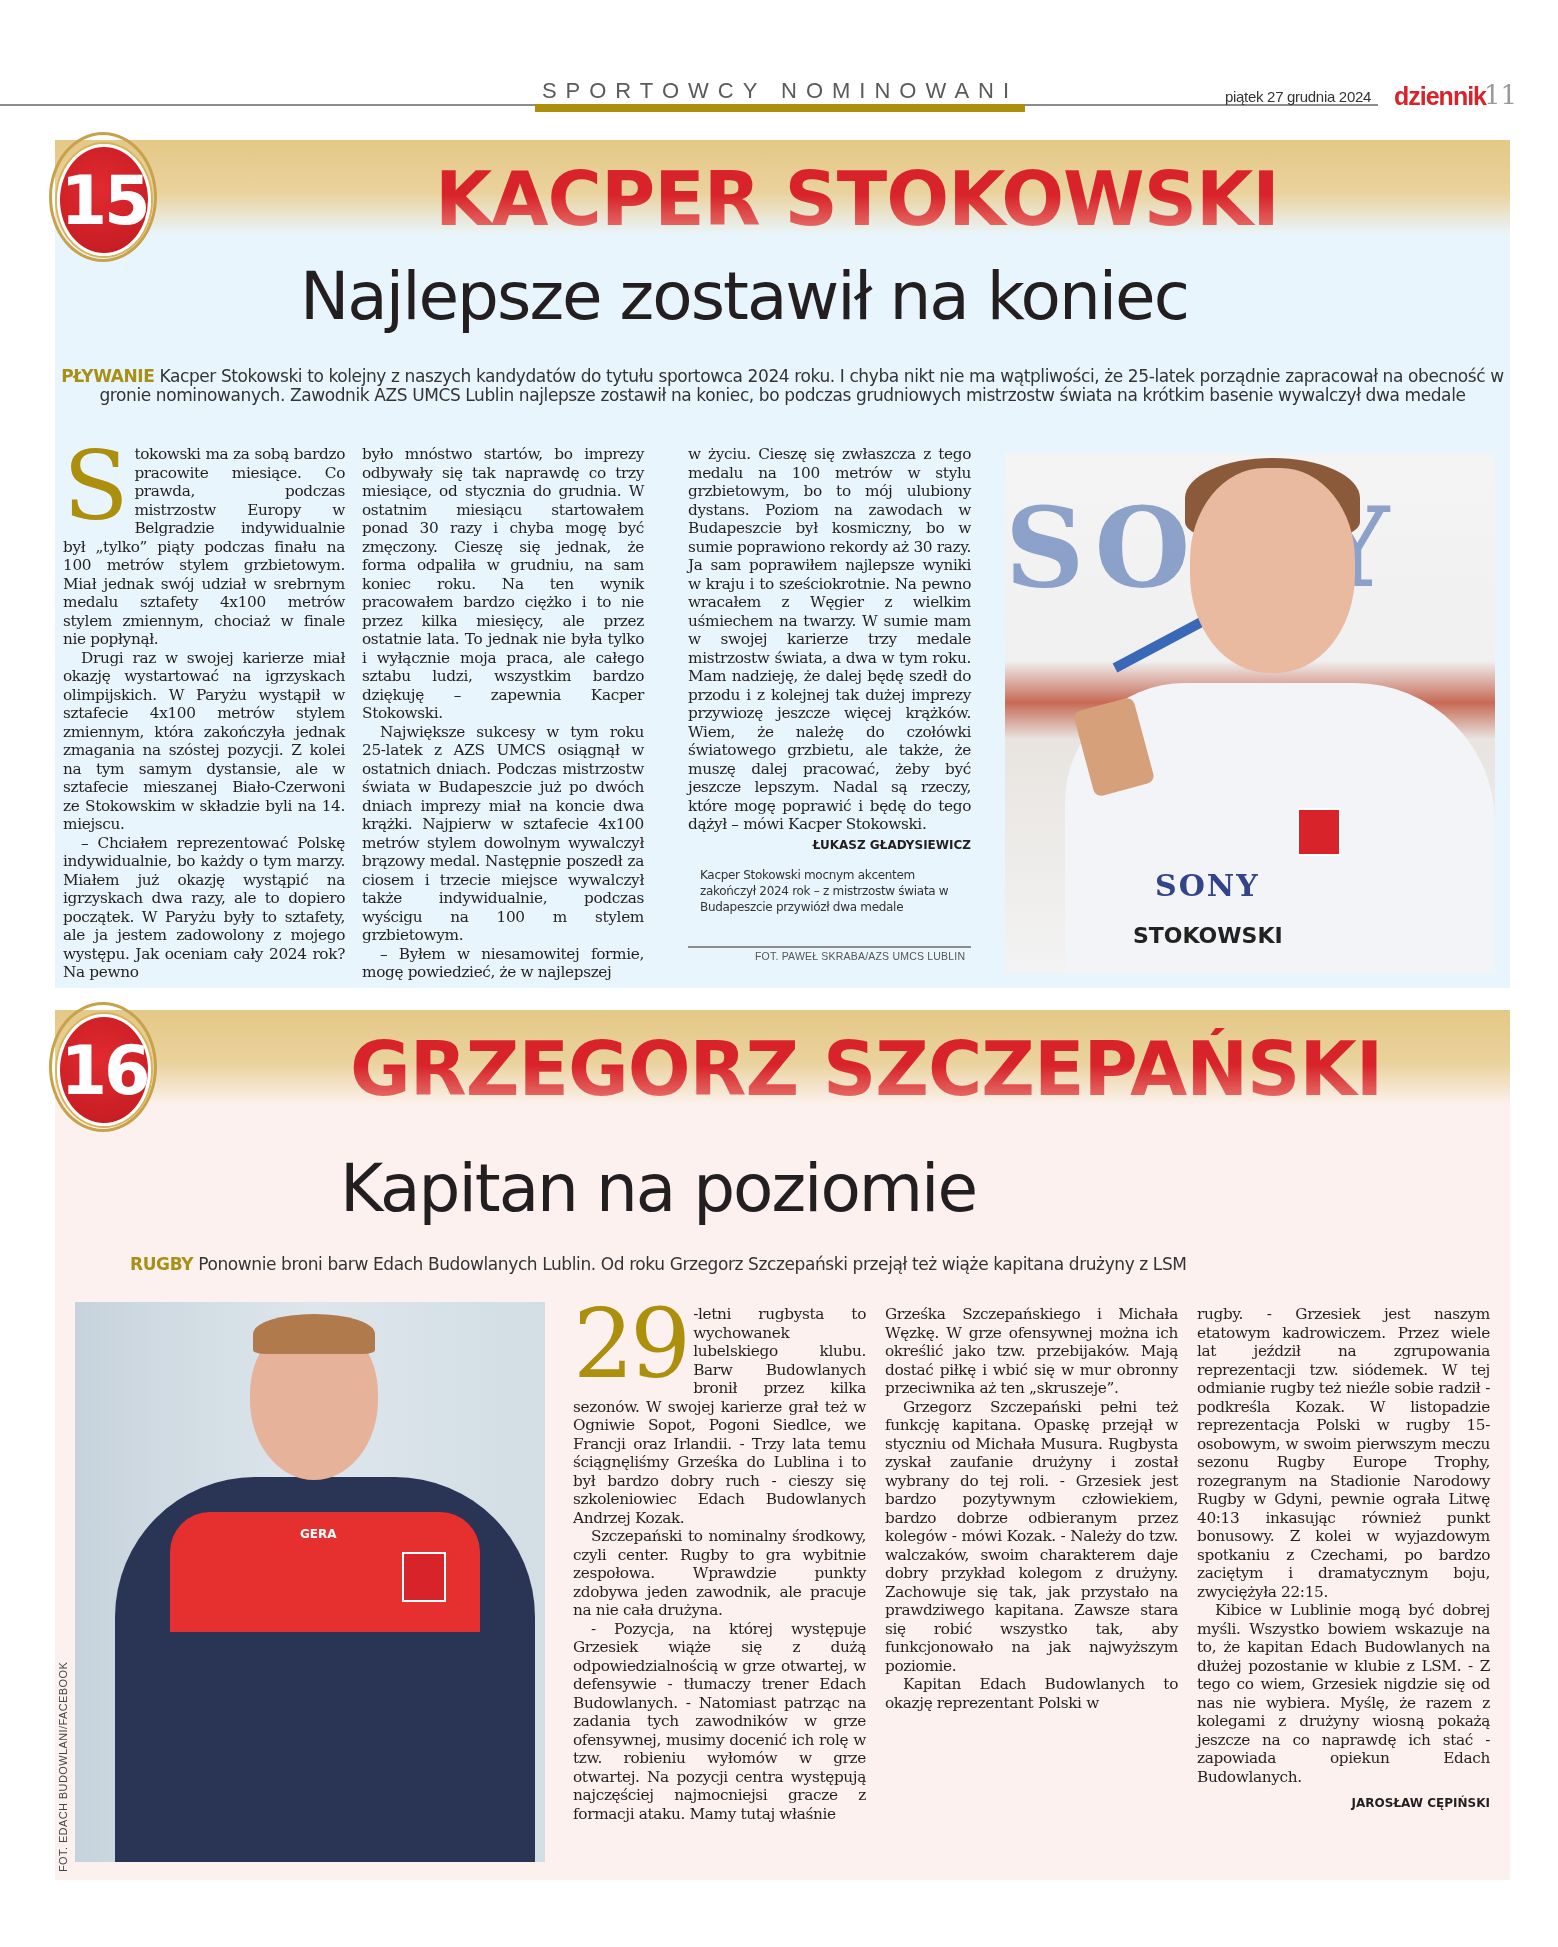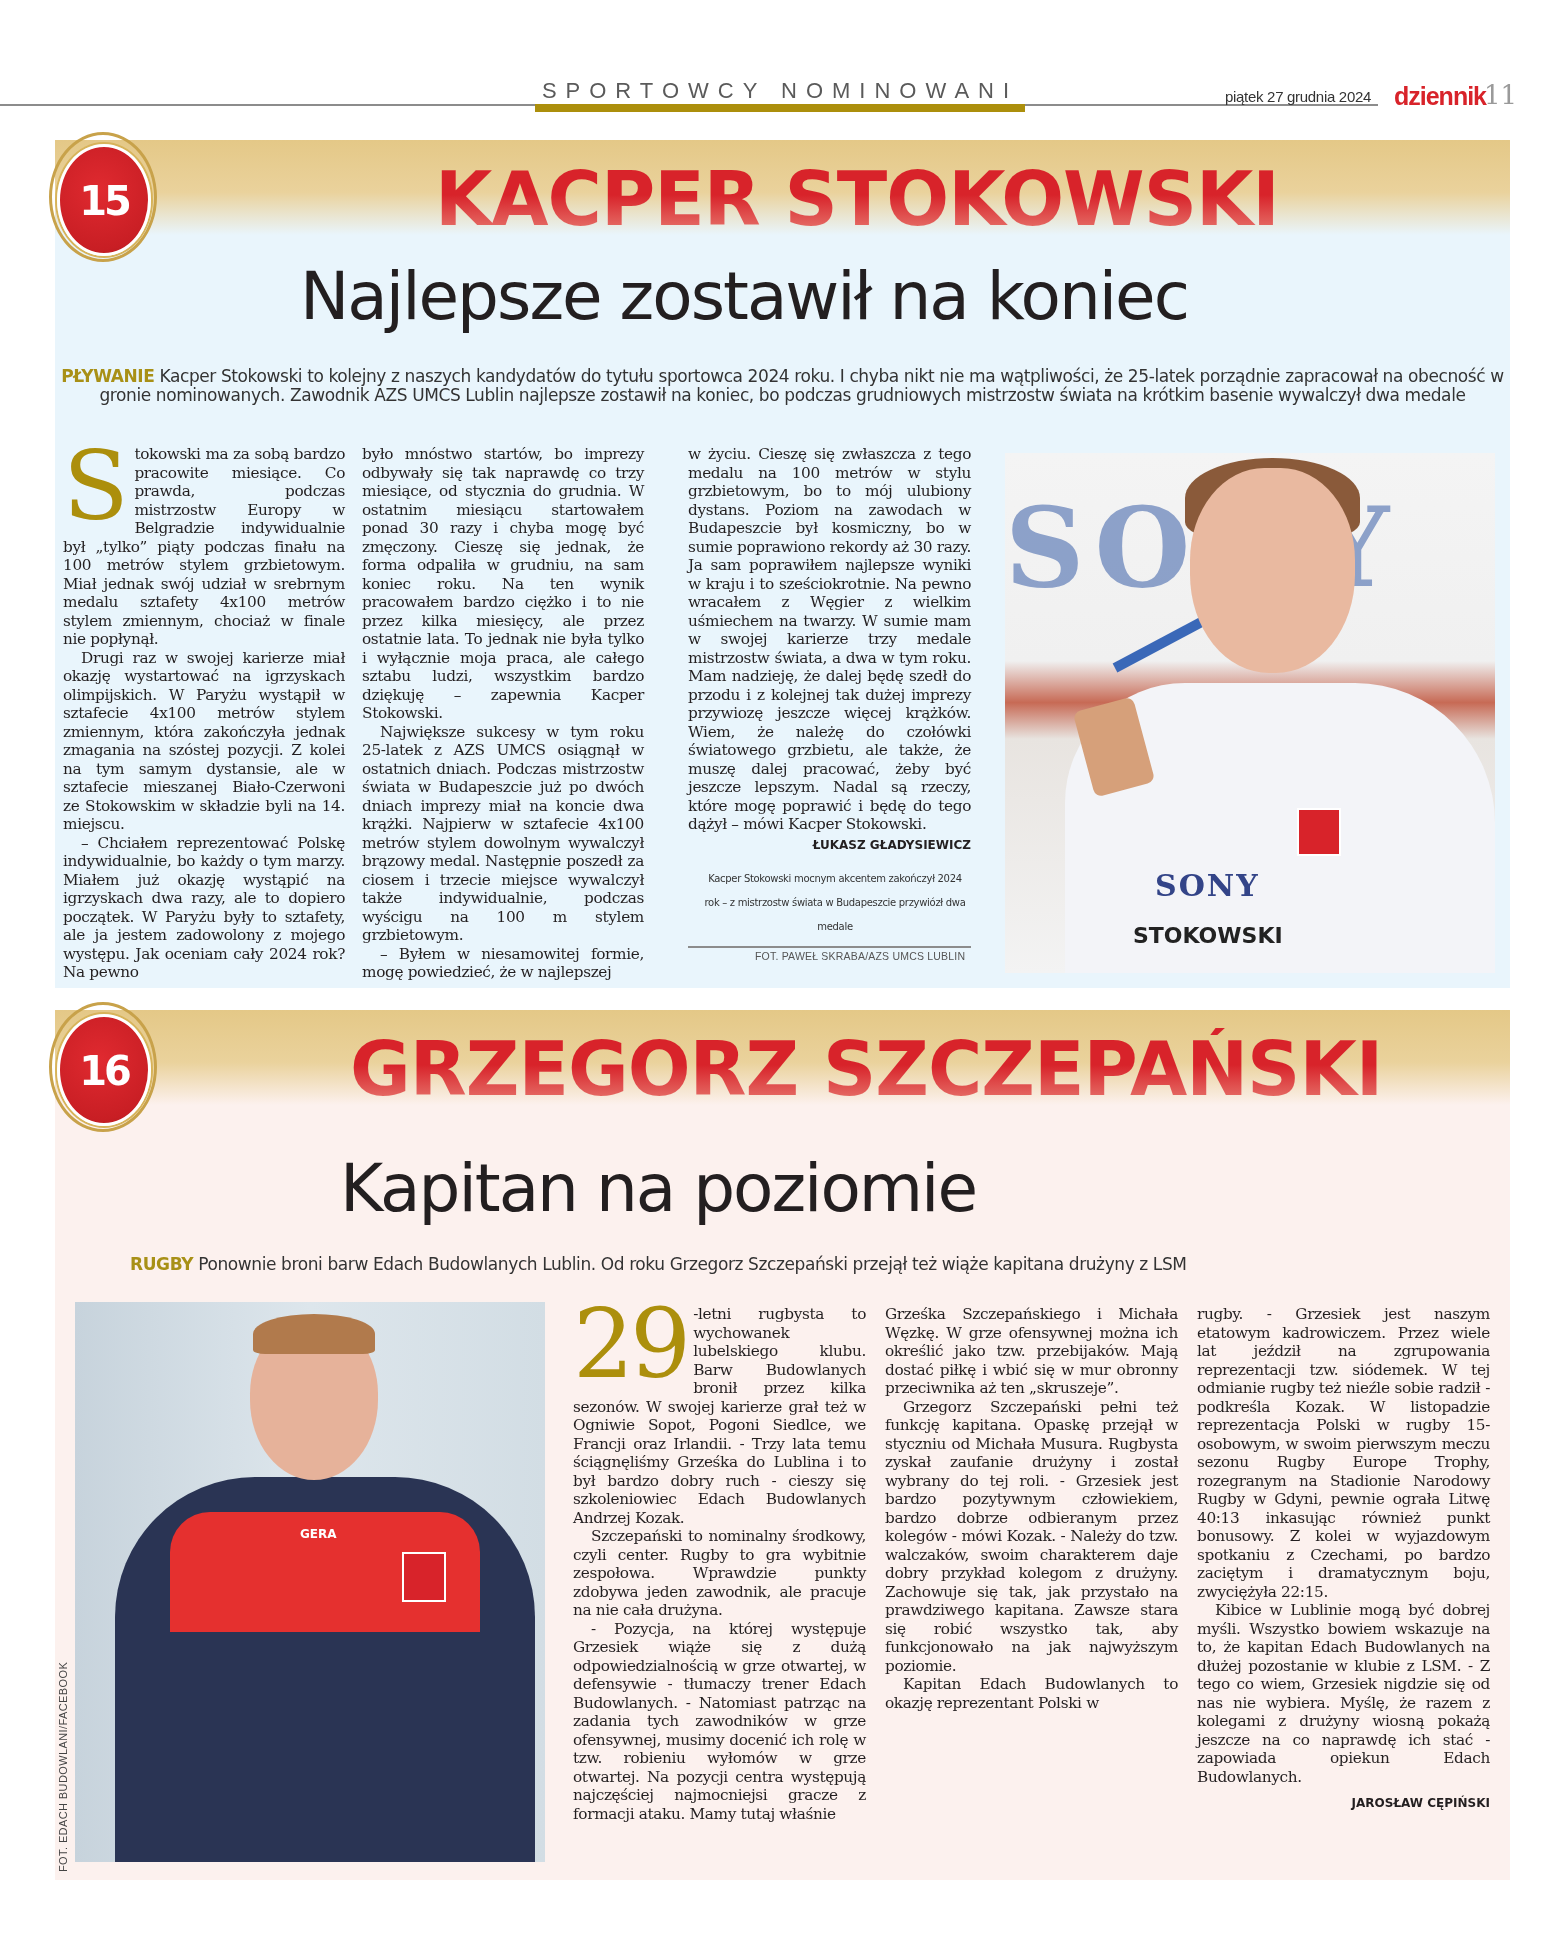--- a/index.html
+++ b/index.html
@@ -21,21 +21,21 @@
   .s16 { top: 1010px; height: 870px; background: #fcf1ee; padding-left: 32px; }
   .banner { position: absolute; left: 0; top: 0; width: 100%; height: 95px;
     background: linear-gradient(to bottom, #e4c887 0%, #e9d09a 55%, rgba(240,225,190,0.4) 100%); }
   .s15 .banner { background: linear-gradient(to bottom, #e4c887 0%, #ead29c 55%, #e9f5fc 100%); }
   .s16 .banner { background: linear-gradient(to bottom, #e4c887 0%, #ead29c 55%, #fcf1ee 100%); }
   .badge-ring { position: absolute; left: -6px; top: -8px; width: 108px; height: 130px; border-radius: 50%;
     border: 3px solid #c8a24a; background: transparent; }
   .badge { position: absolute; left: 2px; top: 4px; width: 94px; height: 112px; border-radius: 50%;
     background: radial-gradient(circle at 45% 40%, #e02a30 0%, #c81e24 75%, #a8161b 100%);
     border: 3px solid #fff; box-shadow: 0 0 0 2px #d7b35a; color: #fff;
-    font-family: "DejaVu Sans", sans-serif; font-weight: bold; font-size: 40px; text-align: center; line-height: 108px; letter-spacing: -3px; }
+    font-family: "DejaVu Sans", sans-serif; font-weight: bold; font-size: 67px; text-align: center; line-height: 108px; letter-spacing: -3px; }
   .name { position: absolute; top: 18px; font-family: "DejaVu Sans", sans-serif; font-weight: bold; font-size: 74px;
     letter-spacing: -1px; line-height: 82px; color: #d8232a;
     background: linear-gradient(to bottom, #d8232a 0%, #d8232a 45%, #e9857a 100%);
     -webkit-background-clip: text; background-clip: text; -webkit-text-fill-color: transparent; white-space: nowrap; }
   .s15 .name { left: 380px; }
   .s16 .name { left: 295px; }
   .headline { position: absolute; font-family: "DejaVu Sans", sans-serif; font-size: 66px; letter-spacing: -2px; color: #231f20; white-space: nowrap; font-weight: normal; }
   .s15 .headline { left: 245px; top: 118px; }
   .s16 .headline { left: 285px; top: 140px; }
 
@@ -45,21 +45,21 @@
   .kicker { font-weight: bold; color: #a89016; }
 
   .col { position: absolute; font-family: "DejaVu Serif", serif; font-size: 15.3px; line-height: 18.5px; color: #231f20; text-align: justify; hyphens: manual; letter-spacing: -0.35px; }
   .col p { text-indent: 18px; }
   .col p.first { text-indent: 0; }
   .dropcap { float: left; font-family: "DejaVu Serif", serif; color: #ac8f0c; margin-right: 6px; font-weight: normal; }
   .dc-s { font-size: 96px; line-height: 74px; margin-top: 4px; }
   .dc-29 { font-size: 96px; line-height: 74px; margin-top: 2px; letter-spacing: -4px; }
   .byline { font-family: "DejaVu Sans", sans-serif; font-weight: bold; font-size: 12px; text-align: right; letter-spacing: 0; margin-top: 2px; }
 
-  .caption { position: absolute; font-family: "DejaVu Sans", sans-serif; font-size: 10px; line-height: 24px; text-align: center; color: #333; letter-spacing: -0.3px; }
+  .caption { position: absolute; font-family: "DejaVu Sans", sans-serif; font-size: 12px; line-height: 16px; text-align: left; color: #333; letter-spacing: -0.3px; }
   .caption-rule { position: absolute; height: 2px; background: #8c8c8c; }
   .credit { position: absolute; font-family: "Liberation Sans", sans-serif; font-size: 10.5px; color: #555; letter-spacing: 0.2px; }
 
   .photo { position: absolute; overflow: hidden; }
   .photo-kacper { left: 950px; top: 313px; width: 490px; height: 520px;
     background: linear-gradient(to bottom, #f4f4f4 0%, #f0f0f0 40%, #c76a55 48%, #e8e4e0 55%, #f3f3f3 100%); }
   .sony-bg { position: absolute; left: 0; top: 30px; font-family: "DejaVu Serif", serif; font-size: 110px; color: #3a5fa8; opacity: 0.55; letter-spacing: 10px; font-weight: bold; }
   .hoodie { position: absolute; left: 60px; top: 230px; width: 430px; height: 300px; background: #f3f4f8; border-radius: 120px 140px 0 0; }
   .head { position: absolute; left: 185px; top: 15px; width: 165px; height: 205px; border-radius: 45% 45% 48% 48%; background: #e9b9a0; }
   .hair { position: absolute; left: 180px; top: 5px; width: 175px; height: 80px; border-radius: 50% 50% 20% 20%; background: #8a5a3a; }

